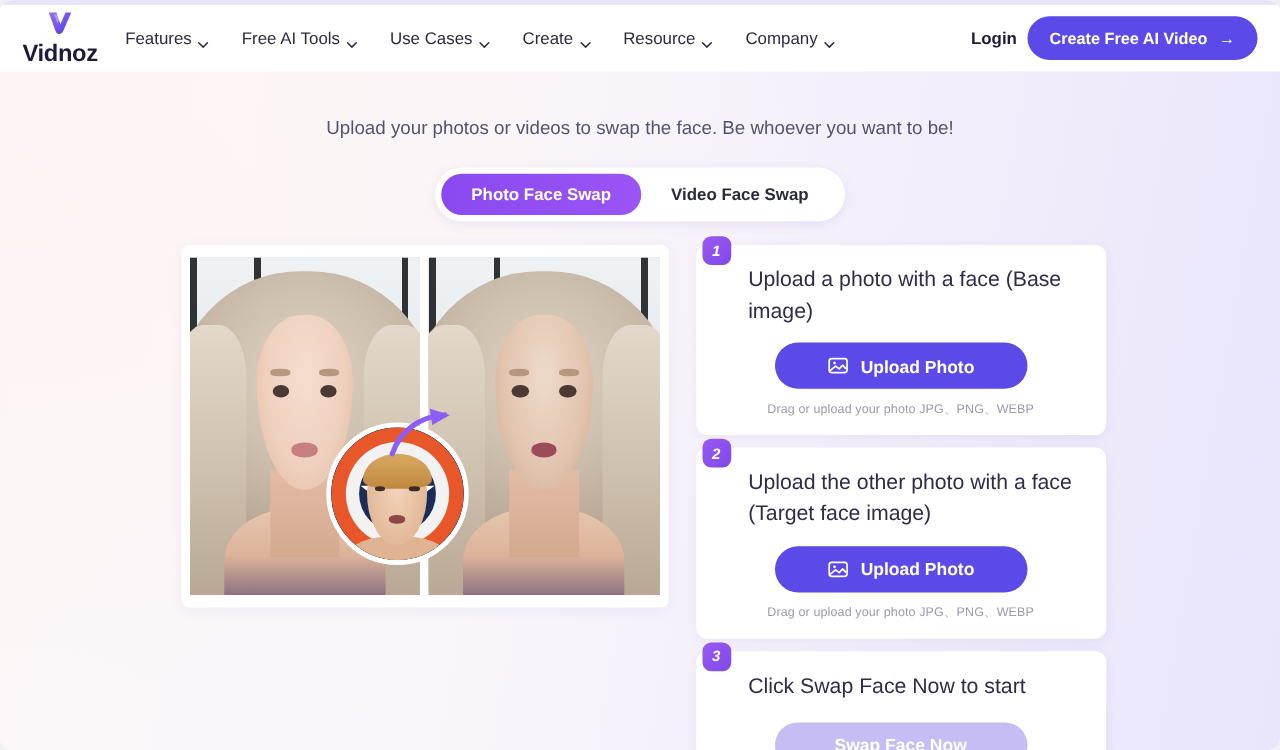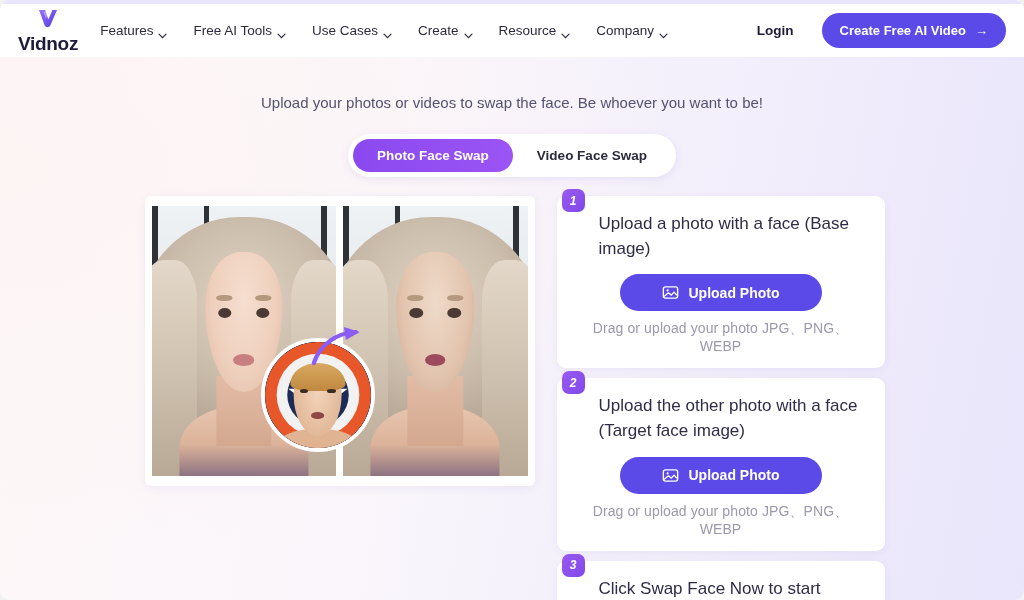--- a/index.html
+++ b/index.html
@@ -75,21 +75,21 @@
     display: inline-block;
     position: relative;
     top: 1px;
   }
   .chev svg { display: block; }
 
   .nav-right {
     margin-left: auto;
     display: flex;
     align-items: center;
-    gap: 28px;
+    gap: 8px;
   }
   .login-link {
     font-size: 13.5px;
     font-weight: 700;
     color: #1e1b3a;
     cursor: pointer;
   }
   .cta-btn {
     display: flex;
     align-items: center;
@@ -413,21 +413,21 @@
     font-weight: 700;
     border: none;
     border-radius: 19px;
     padding: 10px 0;
     cursor: pointer;
     font-family: "Liberation Sans", sans-serif;
   }
   .upload-btn svg { display: block; }
   .hint {
     text-align: center;
-    font-size: 14px;
+    font-size: 10px;
     color: #9b99ab;
     margin-top: 9px;
     letter-spacing: 0.1px;
   }
   .swap-btn {
     display: block;
     width: 202px;
     margin: 17px auto 14px auto;
     background: #c7bdf5;
     color: #ffffff;

